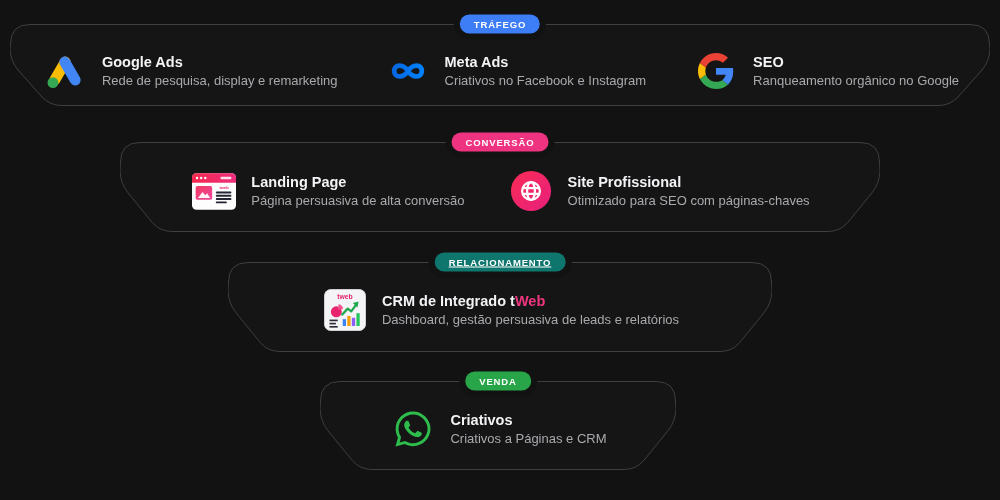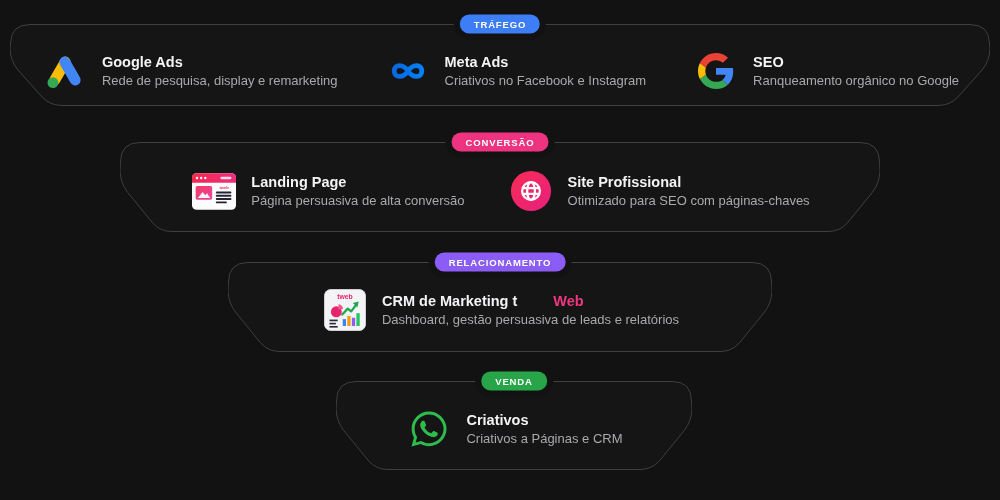--- a/index.html
+++ b/index.html
@@ -149,49 +149,49 @@
         <span class="subtitle">Ranqueamento orgânico no Google</span>
       </span>
     </div>
   </div>
     </section>
 
     <section class="stage" style="left: 228px; top: 262px; width: 544px; height: 90px;">
       <svg class="shape" xmlns="http://www.w3.org/2000/svg" viewBox="0 0 544 90">
         <path d="M 20 .5 L 524 .5 Q 543.5 .5 543.5 20 L 544 29.0 Q 543.5 41 536.4 50.3 L 511.6 80.7 Q 504 89.5 492.0 89.5 L 52.0 89.5 Q 40 89.5 32.4 80.7 L 7.6 50.3 Q .5 41 0.0 29.0 L .5 20 Q .5 .5 20 .5 Z"></path>
       </svg>
-      <div class="badge" style="background: #8b5cf6;">RELACIONAMENTO</div>
+      <div class="badge" style="background: #0f766e; text-decoration: underline;">RELACIONAMENTO</div>
       <div class="items" style="gap: 0px; padding-top: 6px;">
     <div class="item">
       <span class="icon">
     <svg width="42" height="42" viewBox="0 0 46 46" xmlns="http://www.w3.org/2000/svg">
       <rect x=".5" y=".5" width="45" height="45" rx="7" fill="#f4f4f6" stroke="#d9d9de"></rect>
       <text x="23" y="11" font-size="7.5" font-weight="bold" fill="#E9246E" text-anchor="middle" font-family="Liberation Sans, sans-serif">tweb</text>
       <circle cx="13.5" cy="25" r="6" fill="#E9246E"></circle>
       <path d="M16 16.5 A6.5 6.5 0 0 1 21 21.8 L15.5 22.5 Z" fill="#F1578D"></path>
       <path d="M20 28 L26 21.5 L29.8 24.5 L35.5 16.8" stroke="#1fa84e" stroke-width="2.5" fill="none" stroke-linecap="round" stroke-linejoin="round"></path>
       <path d="M31.5 15.2 L38 13.8 L36.6 20.2 Z" fill="#1fa84e"></path>
       <rect x="20.5" y="33" width="3.6" height="7.5" fill="#3b82f6"></rect>
       <rect x="25.5" y="29.5" width="3.6" height="11" fill="#f59e0b"></rect>
       <rect x="30.5" y="31.5" width="3.6" height="9" fill="#8b5cf6"></rect>
       <rect x="35.5" y="26.5" width="3.6" height="14" fill="#22c55e"></rect>
       <rect x="6" y="33.5" width="9" height="1.8" fill="#2a2a36"></rect>
       <rect x="6" y="37" width="7" height="1.8" fill="#2a2a36"></rect>
       <rect x="6" y="40.5" width="9" height="1.8" fill="#2a2a36"></rect>
     </svg>
           </span>
       <span class="txt">
-        <span class="title"><span>CRM de Marketing t</span><span style="color: rgb(240, 54, 127); margin-left: 36px;">Web</span></span>
+        <span class="title"><span>CRM de Integrado t</span><span style="color: rgb(240, 54, 127);">Web</span></span>
         <span class="subtitle">Dashboard, gestão persuasiva de leads e relatórios</span>
       </span>
     </div>
   </div>
     </section>
 
-    <section class="stage" style="left: 336px; top: 381px; width: 356px; height: 89px;">
+    <section class="stage" style="left: 320px; top: 381px; width: 356px; height: 89px;">
       <svg class="shape" xmlns="http://www.w3.org/2000/svg" viewBox="0 0 356 89">
         <path d="M 20 .5 L 336 .5 Q 355.5 .5 355.5 20 L 356 28.0 Q 355.5 40 348.4 49.3 L 323.6 79.7 Q 316 88.5 304.0 88.5 L 52.0 88.5 Q 40 88.5 32.4 79.7 L 7.6 49.3 Q .5 40 0.0 28.0 L .5 20 Q .5 .5 20 .5 Z"></path>
       </svg>
       <div class="badge" style="background: rgb(40, 165, 72);">VENDA</div>
       <div class="items" style="gap: 0px; padding-top: 6px;">
     <div class="item">
       <span class="icon">
     <svg width="40" height="40" viewBox="0 0 448 512" xmlns="http://www.w3.org/2000/svg">
       <path fill="#2EBD4D" d="M380.9 97.1C339 55.1 283.2 32 223.9 32c-122.4 0-222 99.6-222 222 0 39.1 10.2 77.3 29.6 111L0 480l117.7-30.9c32.4 17.7 68.9 27 106.1 27h.1c122.3 0 224.1-99.6 224.1-222 0-59.3-25.2-115-67.1-157zm-157 341.6c-33.2 0-65.7-8.9-94-25.7l-6.7-4-69.8 18.3L72 359.2l-4.4-7c-18.5-29.4-28.2-63.3-28.2-98.2 0-101.7 82.8-184.5 184.6-184.5 49.3 0 95.6 19.2 130.4 54.1 34.8 34.9 56.2 81.2 56.1 130.5 0 101.8-84.9 184.6-186.6 184.6zm101.2-138.2c-5.5-2.8-32.8-16.2-37.9-18-5.1-1.9-8.8-2.8-12.5 2.8-3.7 5.6-14.3 18-17.6 21.8-3.2 3.7-6.5 4.2-12 1.4-32.6-16.3-54-29.1-75.5-66-5.7-9.8 5.7-9.1 16.3-30.3 1.8-3.7.9-6.9-.5-9.7-1.4-2.8-12.5-30.1-17.1-41.2-4.5-10.8-9.1-9.3-12.5-9.5-3.2-.2-6.9-.2-10.6-.2-3.7 0-9.7 1.4-14.8 6.9-5.1 5.6-19.4 19-19.4 46.3 0 27.3 19.9 53.7 22.6 57.4 2.8 3.7 39.1 59.7 94.8 83.8 35.2 15.2 49 16.5 66.6 13.9 10.7-1.6 32.8-13.4 37.4-26.4 4.6-13 4.6-24.1 3.2-26.4-1.3-2.5-5-3.9-10.5-6.6z"></path>
     </svg>

